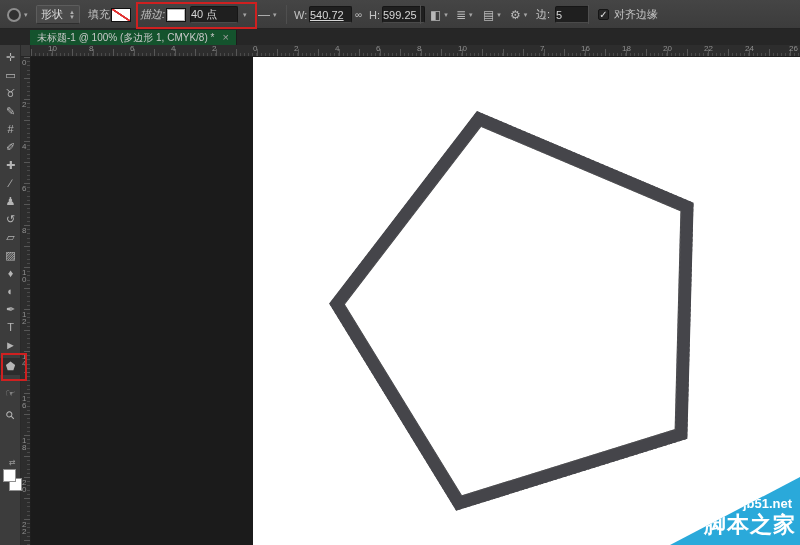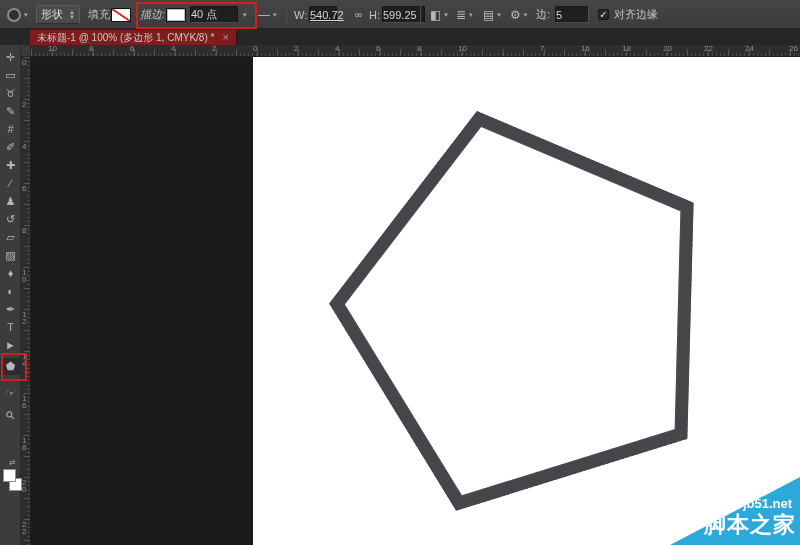--- a/index.html
+++ b/index.html
@@ -27,21 +27,21 @@
   .fill-none { background:linear-gradient(to top right,#fff 44%,#e03030 46%,#e03030 54%,#fff 56%); }
   .stroke-white { background:#fff; box-shadow:inset 0 0 0 1px #bbb; }
   .ob-icon { color:#b9b9b9; font-size:12px; line-height:1; }
   .divider { position:absolute; top:5px; width:1px; height:19px; background:#2e2e2e;
     border-right:1px solid #4f4f4f; }
   .checkbox { width:11px; height:11px; background:#282828; border:1px solid #151515;
     border-radius:2px; color:#e0e0e0; font-size:10px; line-height:10px; text-align:center; }
 
   
   #tab-bar { position:absolute; left:0; top:29px; width:800px; height:16px; background:#262626; }
-  #doc-tab { position:absolute; left:30px; top:1px; height:15px; background:#7f1d1d;
+  #doc-tab { position:absolute; left:30px; top:1px; height:15px; background:#14532d;
     border-right:1px solid #1c1c1c; display:flex; align-items:center; padding:0 7px;
     color:#c9c9c9; font-size:10px; white-space:nowrap; }
   #tab-close { margin-left:8px; color:#9f9f9f; font-size:11px; line-height:1; }
 
   
   #toolbox { position:absolute; left:0; top:45px; width:21px; height:500px; background:#3c3c3c;
     border-right:1px solid #2a2a2a; z-index:4; }
   .tool { position:absolute; left:0; width:21px; height:17px; display:flex; align-items:center;
     justify-content:center; color:#b5b5b5; font-size:11px; line-height:1; }
   .tool.selected { background:#2c2c2c; }
@@ -129,21 +129,21 @@
       <span class="caret">▾</span>
     </div>
     <div class="ob" style="left:258px;">
       <span class="ob-icon">—</span>
       <span class="caret">▾</span>
     </div>
     <div class="ob" style="left:294px;">
       <span class="ob-label">W:</span>
     </div>
     <div class="ob" style="left:309px;">
-      <div class="field" style="width:28px;text-decoration:underline;">
+      <div class="field" style="width:43px;text-decoration:underline;">
           <span>540.72</span>
         </div>
     </div>
     <div class="ob" style="left:355px;">
       <span class="ob-icon" style="font-size:10px;">∞</span>
     </div>
     <div class="ob" style="left:369px;">
       <span class="ob-label">H:</span>
     </div>
     <div class="ob" style="left:382px;">

